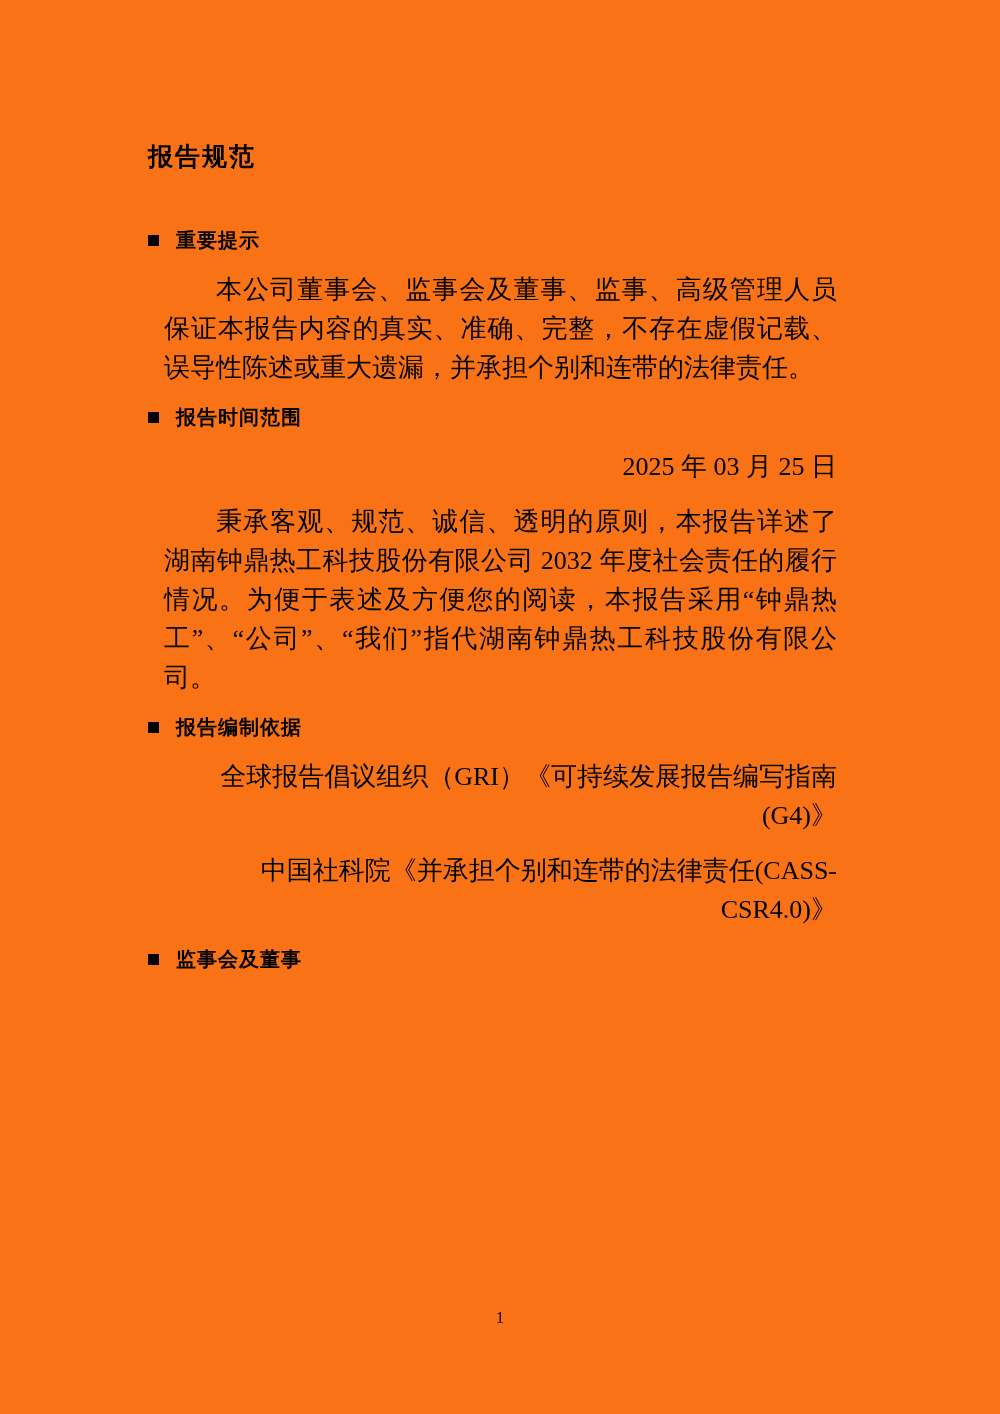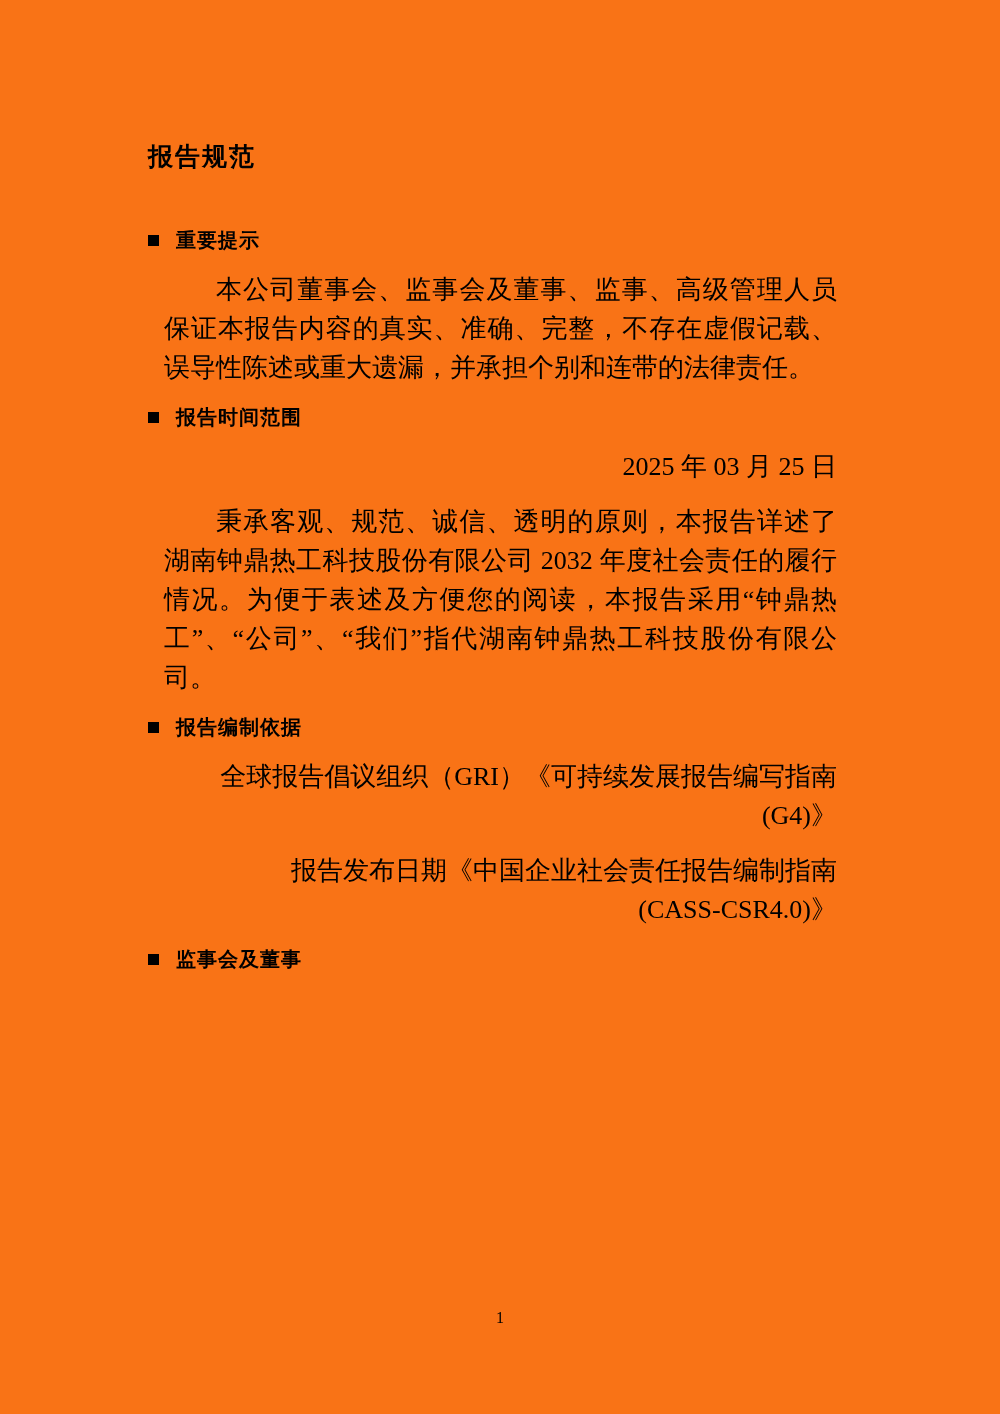--- a/index.html
+++ b/index.html
@@ -97,21 +97,21 @@
   <section class="sec">
     <p class="body-para">秉承客观、规范、诚信、透明的原则，本报告详述了湖南钟鼎热工科技股份有限公司 2032 年度社会责任的履行情况。为便于表述及方便您的阅读，本报告采用“钟鼎热工”、“公司”、“我们”指代湖南钟鼎热工科技股份有限公司。</p>
   </section>
 
   <section class="sec">
     <div class="sec-heading">
       <span class="bullet"></span>
       <span>报告编制依据</span>
     </div>
     <p class="body-para no-justify">全球报告倡议组织（GRI）《可持续发展报告编写指南(G4)》</p>
-    <p class="body-para no-justify">报告发布日期《中国企业社会责任报告编制指南(CASS-CSR4.0)》</p>
+    <p class="body-para no-justify">中国社科院《并承担个别和连带的法律责任(CASS-CSR4.0)》</p>
   </section>
 
   <section class="sec">
     <div class="sec-heading">
       <span class="bullet"></span>
       <span>监事会及董事</span>
     </div>
   </section>
 
   <div class="page-number">1</div>

